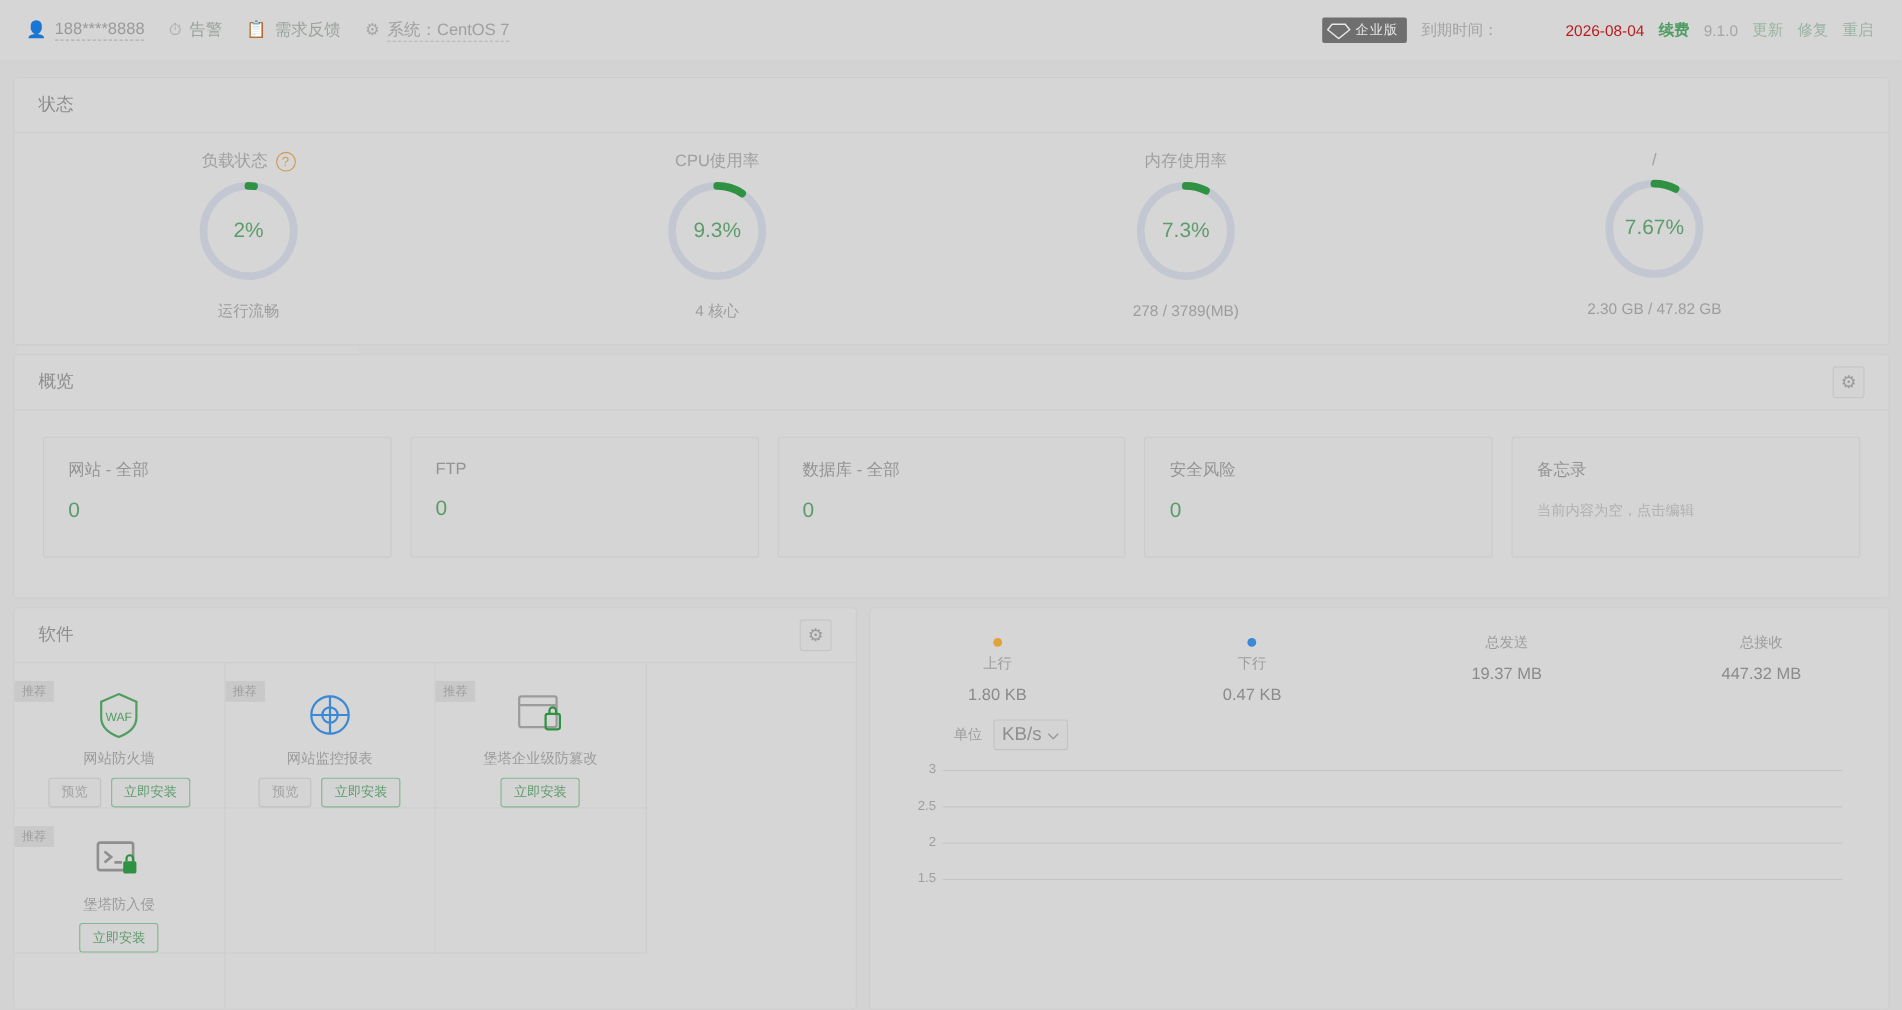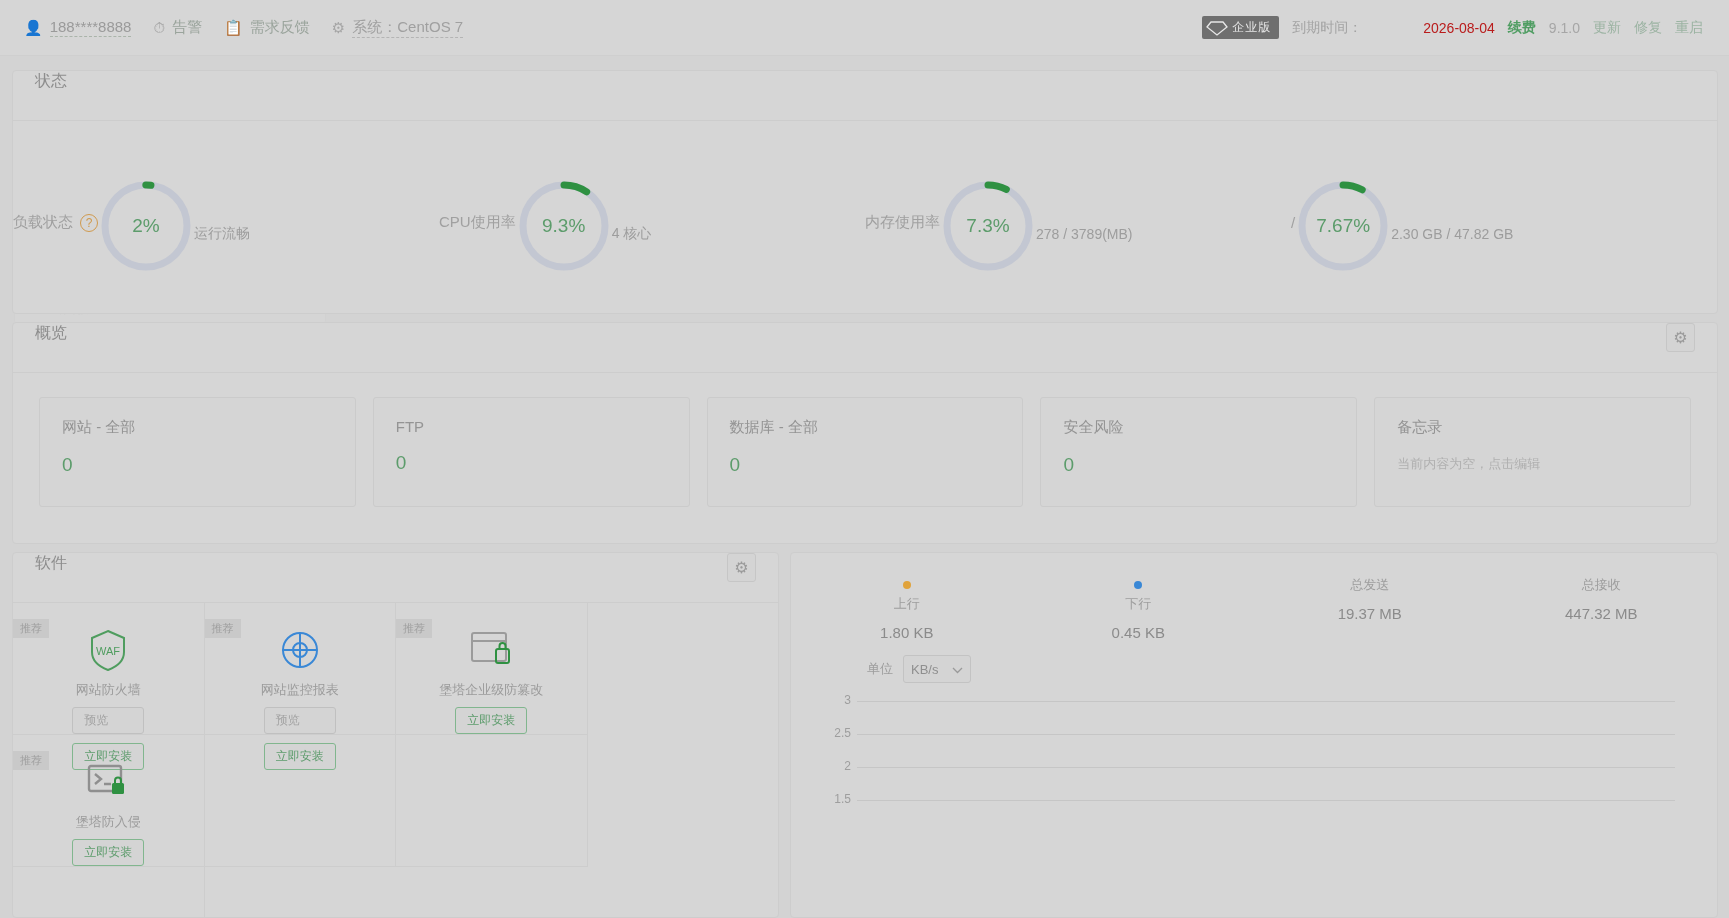--- a/index.html
+++ b/index.html
@@ -37,33 +37,33 @@
   .renew-link { color: #4f9d62; font-weight: bold; }
   .ver-num { color: #a6a6a6; }
   .tb-link { color: #9bb3a2; }
 
   
   .panel {
     position: absolute; background: #d6d6d6; border-radius: 4px;
     border: 1px solid #cdcdcd;
   }
   .panel-head {
-    height: 50px; display: flex; align-items: flex-start; padding: 0 22px;
+    height: 50px; display: flex; align-items: center; padding: 0 22px;
     border-bottom: 1px solid #cdcdcd; font-size: 16px; color: #8d8d8d;
   }
   .panel-head .gear-btn {
     margin-left: auto; width: 29px; height: 29px; border: 1px solid #c6c6c6;
     border-radius: 3px; display: flex; align-items: center; justify-content: center;
     color: #9b9b9b; background: #d4d4d4;
   }
 
   
   #status-panel { left: 12px; top: 70px; width: 1706px; height: 244px; }
   .gauges { display: flex; height: 193px; }
-  .gauge-cell { flex: 1; display: flex; flex-direction: row; align-items: center; padding-top: 16px; position: relative; }
+  .gauge-cell { flex: 1; display: flex; flex-direction: column; align-items: center; padding-top: 16px; position: relative; }
   .gauge-title { font-size: 15px; color: #a0a0a0; margin-bottom: 6px; display: flex; align-items: center; gap: 7px; }
   .qmark {
     width: 18px; height: 18px; border-radius: 50%; border: 1.6px solid #d09a4e;
     color: #d09a4e; font-size: 12px; display: inline-flex; align-items: center; justify-content: center;
   }
   .ring-wrap { position: relative; width: 96px; height: 96px; }
   .ring-wrap svg { display: block; }
   .ring-val {
     position: absolute; left: 0; top: 0; width: 96px; height: 96px;
     display: flex; align-items: center; justify-content: center;
@@ -89,21 +89,21 @@
     width: 191.5px; height: 132px; border-right: 1px solid #cdcdcd; border-bottom: 1px solid #cdcdcd;
     position: relative; display: flex; flex-direction: column; align-items: center; padding-top: 26px;
   }
   .rec-tag {
     position: absolute; left: 0; top: 16px; background: #c9c9c9; color: #9e9e9e;
     font-size: 11px; padding: 2px 7px;
   }
   .soft-icon { height: 46px; display: flex; align-items: center; justify-content: flex-end; }
   .soft-name { font-size: 13px; color: #9b9b9b; margin-top: 10px; display: flex; align-items: center; gap: 6px; }
   .play-tri { color: #4f9d5f; font-size: 12px; }
-  .soft-btns { display: flex; gap: 9px; margin-top: 8px; flex-direction: column; }
+  .soft-btns { display: flex; gap: 9px; margin-top: 8px; }
   .btn-sm {
     font-size: 12px; padding: 4px 11px; border-radius: 3px; border: 1px solid #c0c0c0;
     color: #a3a3a3; background: #d4d4d4;
   }
   .btn-sm.green { border-color: #81b68e; color: #5d9c6c; }
 
   
   #traffic-panel { left: 790px; top: 552px; width: 928px; height: 366px; overflow: hidden; }
   .tabs-row { height: 46px; display: flex; align-items: stretch; border-bottom: 1px solid #cdcdcd; }
   .tab {
@@ -124,21 +124,21 @@
   .stats-row { display: flex; padding: 22px 0 0 0; }
   .stat { flex: 1; text-align: center; }
   .stat-label { font-size: 13px; color: #9d9d9d; display: inline-flex; align-items: center; gap: 6px; flex-direction: column; }
   .dot { width: 8px; height: 8px; border-radius: 50%; display: inline-block; }
   .stat-value { font-size: 15px; color: #8b8b8b; margin-top: 11px; }
   .unit-row { display: flex; align-items: center; gap: 10px; padding: 14px 0 0 76px; }
   .unit-label { font-size: 13px; color: #9d9d9d; }
   .unit-box {
     width: 68px; height: 28px; border: 1px solid #c3c3c3; border-radius: 3px; background: #d4d4d4;
     display: flex; align-items: center; justify-content: space-between; padding: 0 7px;
-    font-size: 13px; color: #8f8f8f;
+    font-size: 17px; color: #8f8f8f;
   }
   .chart-area { position: relative; margin-top: 4px; height: 120px; }
   .grid-line { position: absolute; left: 66px; right: 42px; height: 1px; background: #c6c6c6; }
   .grid-label { position: absolute; left: 30px; width: 30px; text-align: right; font-size: 12px; color: #9e9e9e; transform: translateY(-8px); }
 
   
   #ghost-popup {
     position: absolute; left: 14px; top: 75px; width: 312px; height: 250px;
     background: #d8d8d8; border: 1px solid #d0d0d0; border-radius: 4px;
     opacity: .55; pointer-events: none; z-index: 2;
@@ -448,21 +448,21 @@
           <i class="dot" style="background:#e0a33c"></i>
           <span>上行</span>
         </div>
         <div class="stat-value">1.80 KB</div>
       </div>
       <div class="stat">
         <div class="stat-label">
           <i class="dot" style="background:#3a88d6"></i>
           <span>下行</span>
         </div>
-        <div class="stat-value">0.45 KB</div>
+        <div class="stat-value">0.47 KB</div>
       </div>
       <div class="stat">
         <div class="stat-label">
           <span>总发送</span>
         </div>
         <div class="stat-value">19.37 MB</div>
       </div>
       <div class="stat">
         <div class="stat-label">
           <span>总接收</span>

